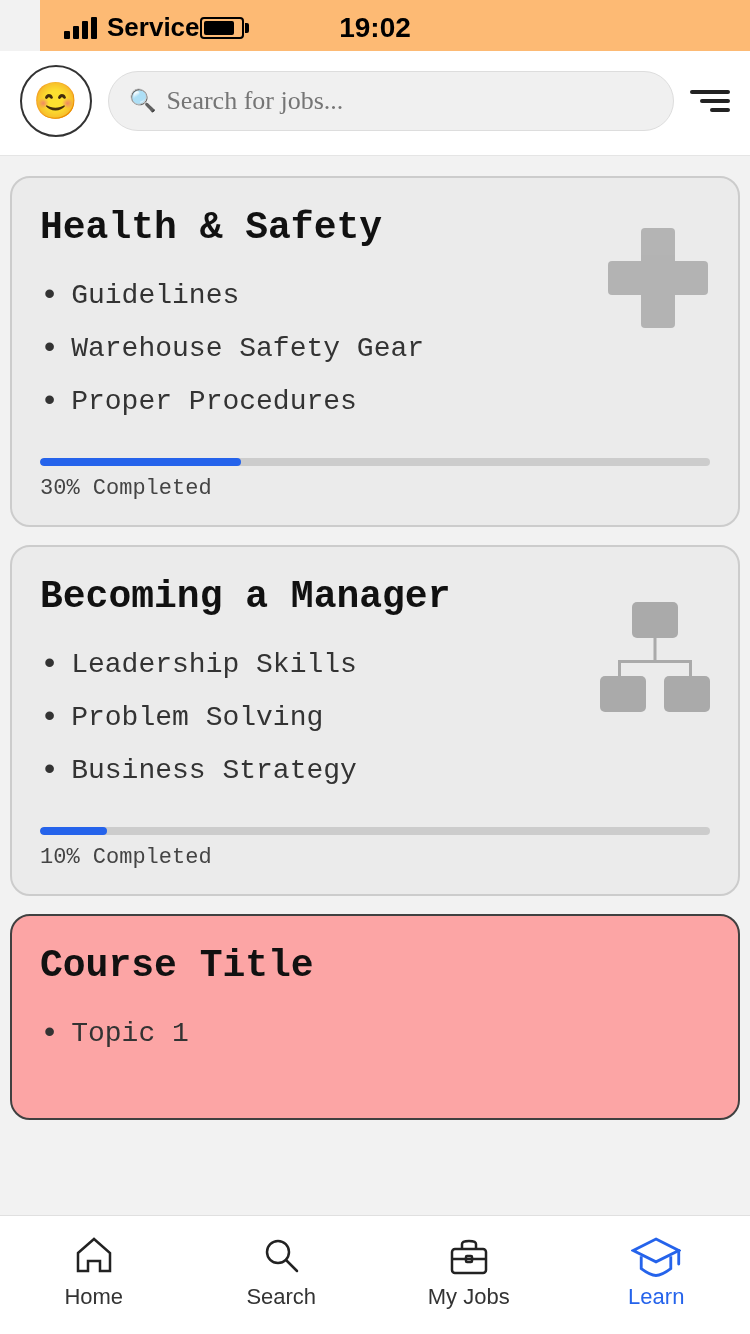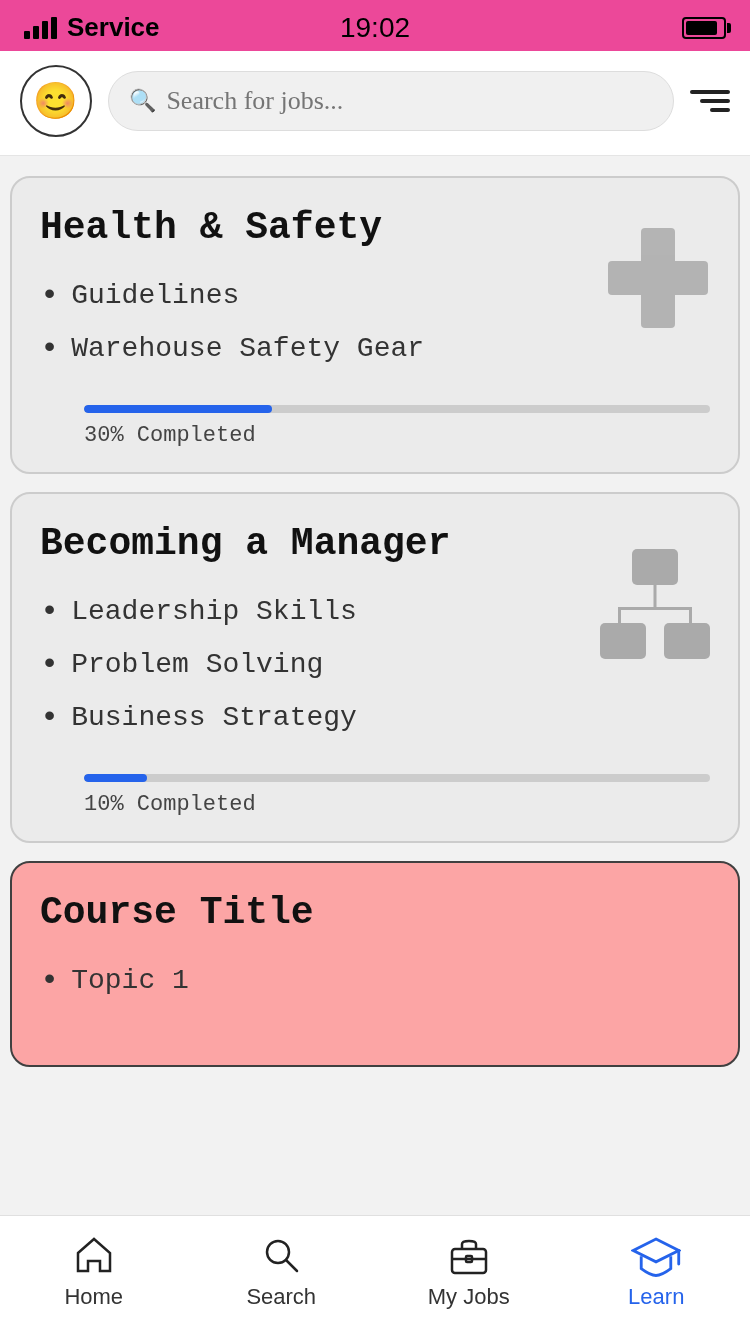--- a/index.html
+++ b/index.html
@@ -10,24 +10,24 @@
       min-height: 1334px;
       background: #f2f2f2;
       font-family: -apple-system, 'Helvetica Neue', Arial, sans-serif;
       position: relative;
       overflow-x: hidden;
     }
 
     
     .status-bar {
       display: flex;
-      justify-content: space-between;
       align-items: center;
       padding: 12px 24px 8px;
-      background: #ec4899;
+      background: #fdba74;
+      margin-left: 40px;
     }
     .status-left {
       display: flex;
       align-items: center;
       gap: 6px;
       font-size: 26px;
       font-weight: 600;
     }
     .signal-bars {
       display: flex;
@@ -35,21 +35,21 @@
       gap: 3px;
       height: 22px;
     }
     .signal-bar {
       width: 6px;
       background: #000;
       border-radius: 1px;
     }
     .status-time {
       font-size: 28px;
-      font-weight: 400;
+      font-weight: 700;
       position: absolute;
       left: 50%;
       transform: translateX(-50%);
     }
     .battery-icon {
       width: 44px;
       height: 22px;
       border: 2.5px solid #000;
       border-radius: 4px;
       position: relative;
@@ -173,21 +173,20 @@
     }
     .course-topics li::before {
       content: '•';
       font-size: 32px;
       color: #333;
     }
 
     
     .progress-section {
       margin-top: 8px;
-      margin-left: 44px;
     }
     .progress-bar-bg {
       width: 100%;
       height: 8px;
       background: #ccc;
       border-radius: 4px;
       margin-bottom: 10px;
       overflow: hidden;
     }
     .progress-bar-fill {
@@ -400,20 +399,21 @@
   </div>
 </div>
 
 <div class="main-content">
 
   <div class="course-card">
     <div class="course-title">Health &amp; Safety</div>
     <ul class="course-topics">
       <li>Guidelines</li>
       <li>Warehouse Safety Gear</li>
+      <li>Proper Procedures</li>
     </ul>
 
     <div class="icon-cross">
       <div class="cross-shape">
         <div class="cross-h"></div>
         <div class="cross-v"></div>
       </div>
     </div>
     <div class="progress-section">
       <div class="progress-bar-bg">

